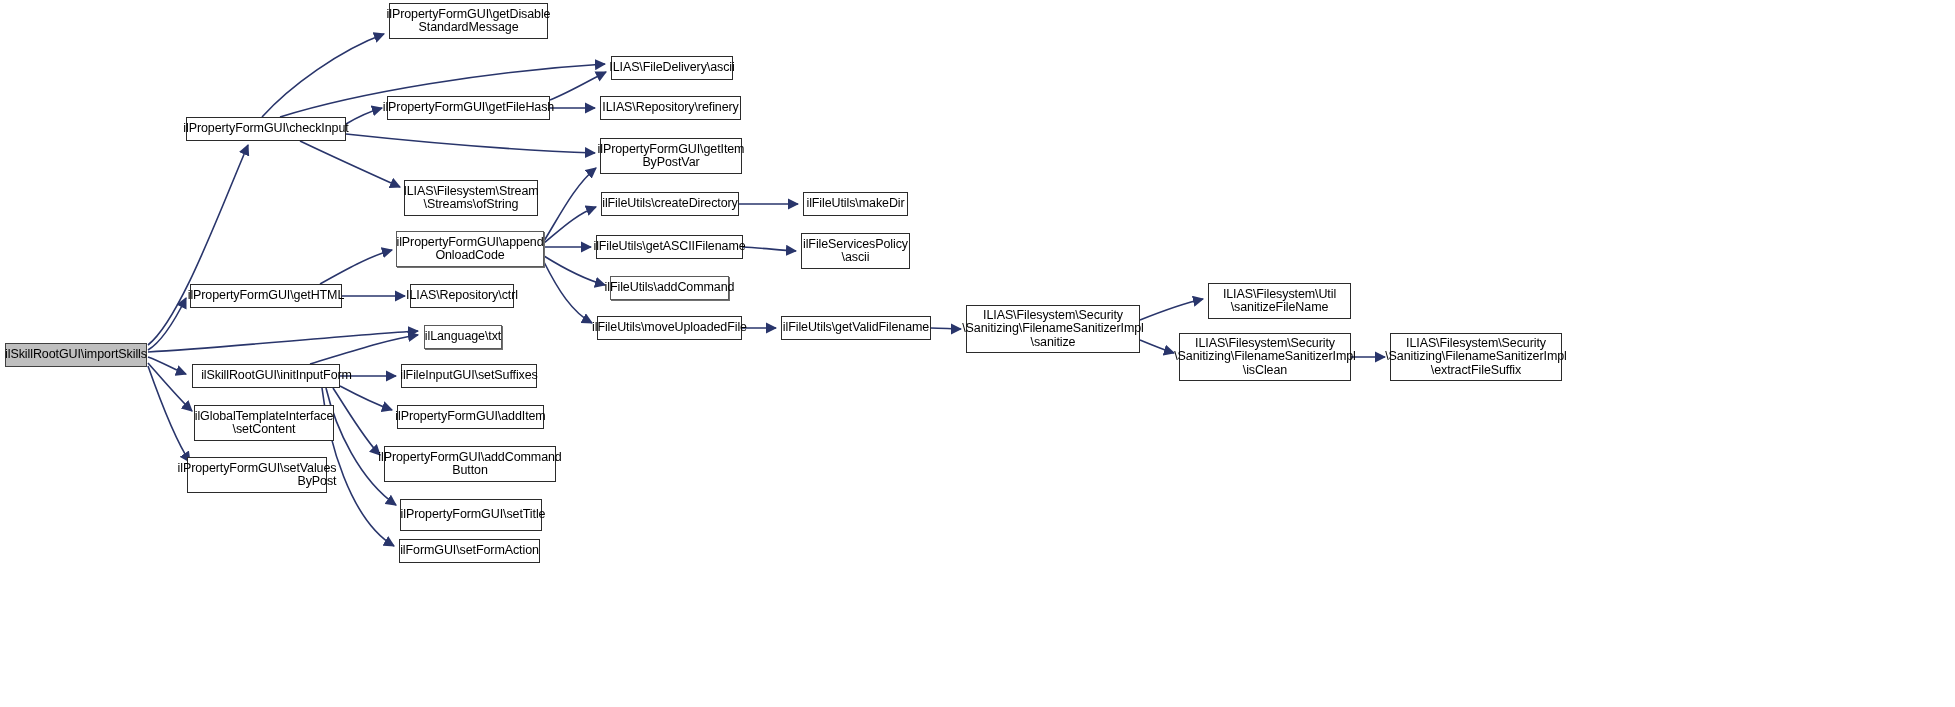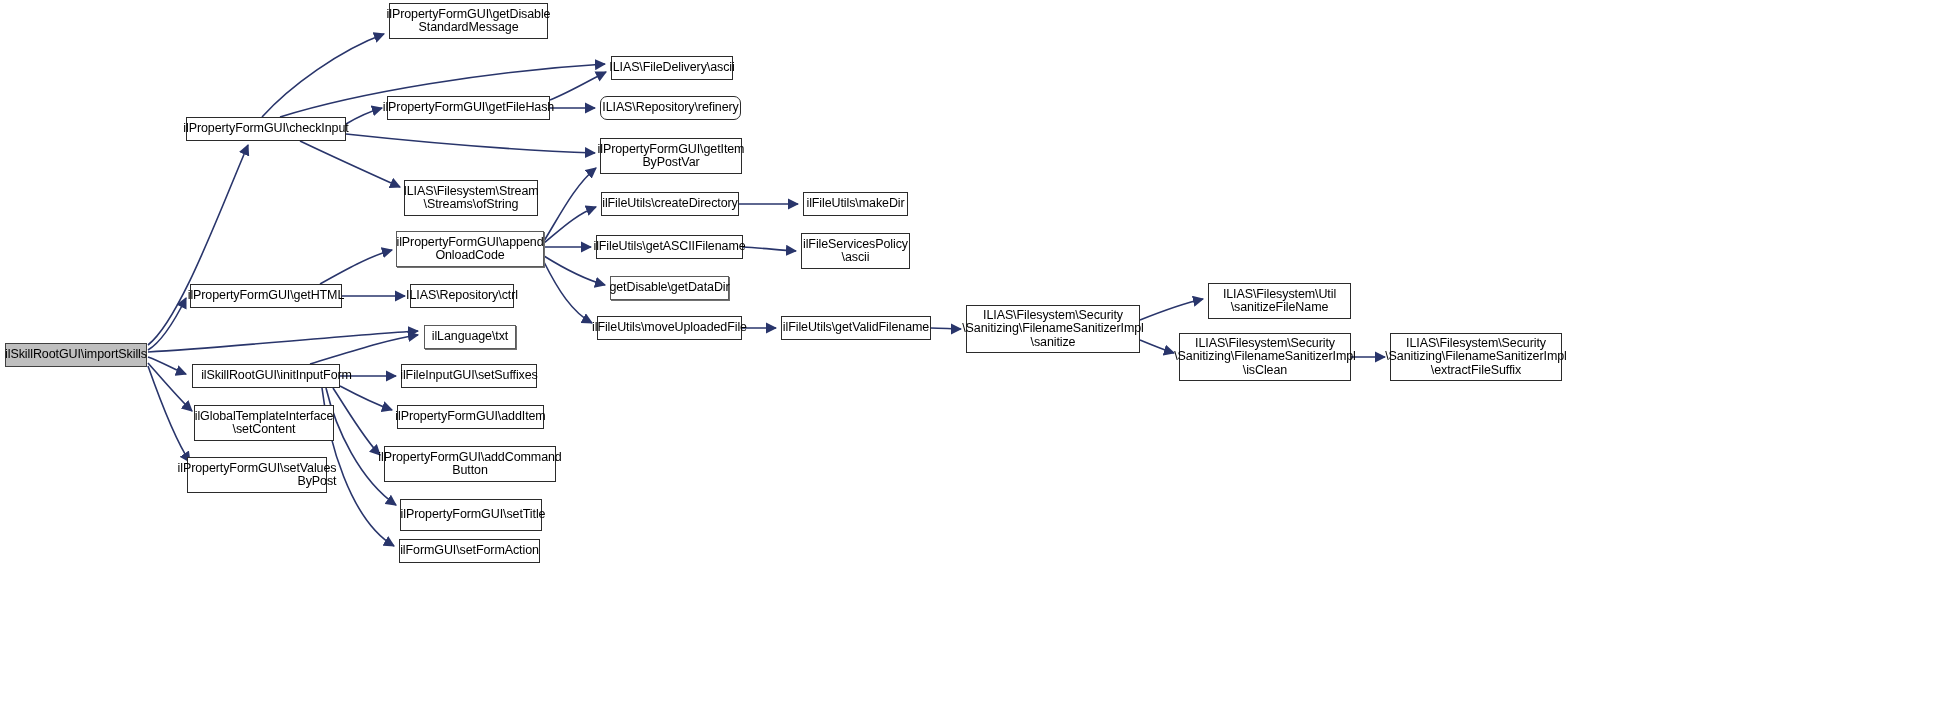--- a/index.html
+++ b/index.html
@@ -108,34 +108,34 @@
       <div class="node" style="left: 187px; top: 457px; width: 140px; height: 36px; text-align: right;">ilPropertyFormGUI\setValues
 ByPost</div>
       <div class="node" style="left: 389px; top: 3px; width: 159px; height: 36px;">ilPropertyFormGUI\getDisable
 StandardMessage</div>
       <div class="node" style="left: 387px; top: 96px; width: 163px; height: 24px;">ilPropertyFormGUI\getFileHash</div>
       <div class="node" style="left: 404px; top: 180px; width: 134px; height: 36px;">ILIAS\Filesystem\Stream
 \Streams\ofString</div>
       <div class="node thick" style="left: 396px; top: 231px; width: 148px; height: 36px;">ilPropertyFormGUI\append
 OnloadCode</div>
       <div class="node" style="left: 410px; top: 284px; width: 104px; height: 24px;">ILIAS\Repository\ctrl</div>
-      <div class="node thick" style="left: 424px; top: 325px; width: 92px; height: 24px;">ilLanguage\txt</div>
+      <div class="node thick" style="left: 424px; top: 325px; width: 78px; height: 24px;">ilLanguage\txt</div>
       <div class="node" style="left: 401px; top: 364px; width: 136px; height: 24px;">ilFileInputGUI\setSuffixes</div>
       <div class="node" style="left: 397px; top: 405px; width: 147px; height: 24px;">ilPropertyFormGUI\addItem</div>
       <div class="node" style="left: 384px; top: 446px; width: 172px; height: 36px;">ilPropertyFormGUI\addCommand
 Button</div>
       <div class="node" style="left: 400px; top: 499px; width: 142px; height: 32px; padding-left: 8px;">ilPropertyFormGUI\setTitle</div>
       <div class="node" style="left: 399px; top: 539px; width: 141px; height: 24px;">ilFormGUI\setFormAction</div>
       <div class="node" style="left: 611px; top: 56px; width: 122px; height: 24px;">ILIAS\FileDelivery\ascii</div>
-      <div class="node" style="left: 600px; top: 96px; width: 141px; height: 24px; border-radius: 7px;">ILIAS\Repository\refinery</div>
+      <div class="node" style="left: 600px; top: 96px; width: 141px; height: 24px;">ILIAS\Repository\refinery</div>
       <div class="node" style="left: 600px; top: 138px; width: 142px; height: 36px;">ilPropertyFormGUI\getItem
 ByPostVar</div>
       <div class="node" style="left: 601px; top: 192px; width: 138px; height: 24px;">ilFileUtils\createDirectory</div>
       <div class="node" style="left: 596px; top: 235px; width: 147px; height: 24px;">ilFileUtils\getASCIIFilename</div>
-      <div class="node thick" style="left: 610px; top: 276px; width: 119px; height: 24px;">getDisable\getDataDir</div>
+      <div class="node thick" style="left: 610px; top: 276px; width: 119px; height: 24px;">ilFileUtils\addCommand</div>
       <div class="node" style="left: 597px; top: 316px; width: 145px; height: 24px;">ilFileUtils\moveUploadedFile</div>
       <div class="node" style="left: 803px; top: 192px; width: 105px; height: 24px;">ilFileUtils\makeDir</div>
       <div class="node" style="left: 801px; top: 233px; width: 109px; height: 36px;">ilFileServicesPolicy
 \ascii</div>
       <div class="node" style="left: 781px; top: 316px; width: 150px; height: 24px;">ilFileUtils\getValidFilename</div>
       <div class="node" style="left: 966px; top: 305px; width: 174px; height: 48px;">ILIAS\Filesystem\Security
 \Sanitizing\FilenameSanitizerImpl
 \sanitize</div>
       <div class="node" style="left: 1208px; top: 283px; width: 143px; height: 36px;">ILIAS\Filesystem\Util
 \sanitizeFileName</div>

